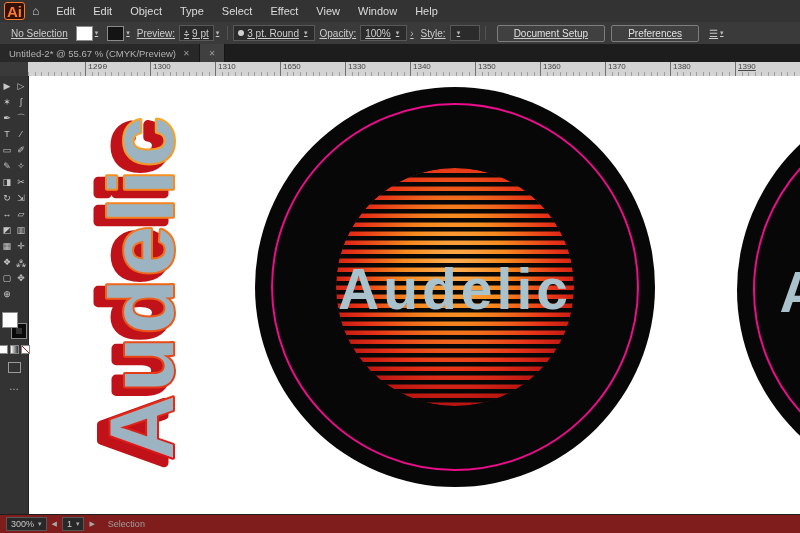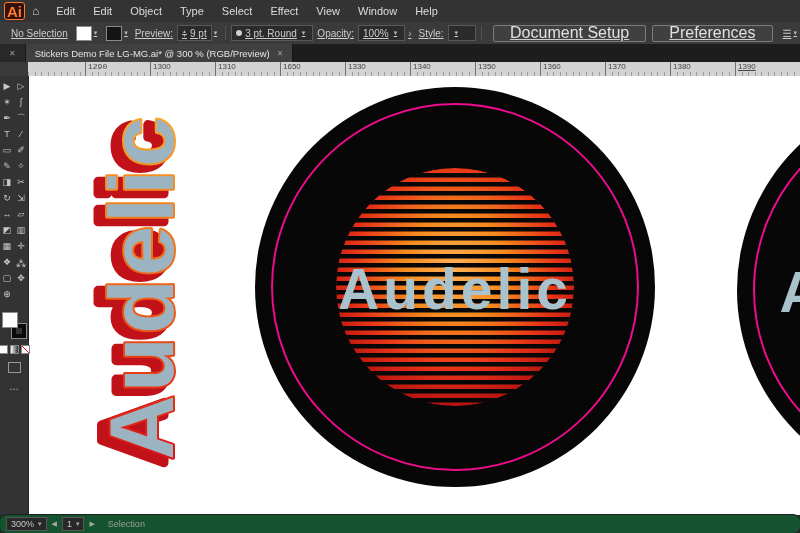--- a/index.html
+++ b/index.html
@@ -24,21 +24,21 @@
   .swatch.fill{background:#ffffff;margin-left:4px;}
   .swatch.stroke{background:#141414;margin-left:6px;}
   .caret{font-size:7px;color:#b5b5b5;margin:0 3px 0 2px;}
   .divider{width:1px;height:14px;background:#525252;margin:0 5px;}
   .field{display:flex;align-items:center;background:#2b2b2b;border:1px solid #585858;
          height:14px;padding:0 4px;gap:3px;white-space:nowrap;}
   .stepper-arrows{display:flex;flex-direction:column;font-size:5px;line-height:4px;color:#aaa;}
   .brush-dot{width:6px;height:6px;border-radius:50%;background:#cfcfcf;}
   .chevron{color:#b5b5b5;font-size:10px;margin:0 3px;}
   .btn{border:1px solid #7d7d7d;border-radius:2px;height:15px;display:flex;align-items:center;
-       padding:0 16px;background:#404040;color:#e0e0e0;font-size:16px;margin-left:6px;white-space:nowrap;}
+       padding:0 16px;background:#404040;color:#e0e0e0;font-size:10px;margin-left:6px;white-space:nowrap;}
   .align-icon{color:#c5c5c5;font-size:10px;margin-left:10px;}
 
   
   .tabbar{position:absolute;top:44px;left:0;right:0;height:18px;background:#1d1d1d;display:flex;}
   .tab{display:flex;align-items:center;gap:7px;padding:0 9px;font-size:9.5px;color:#b2b2b2;
        background:#282828;border-right:1px solid #161616;white-space:nowrap;}
   .tab.active{background:#404040;color:#e4e4e4;}
   .tab-close{font-size:8px;color:#9a9a9a;}
 
   
@@ -67,23 +67,23 @@
   .mini.color{background:#ffffff;}
   .mini.gradient{background:linear-gradient(90deg,#fff,#333);}
   .mini.none{background:linear-gradient(to top right,#fff 44%,#e0101a 46%,#e0101a 54%,#fff 56%);}
   .drawmode{width:11px;height:9px;border:1px solid #9a9a9a;margin-top:8px;}
   .tb-ellipsis{color:#bdbdbd;font-size:10px;margin-top:8px;}
 
   
   .canvas{position:absolute;top:76px;left:28px;width:772px;height:439px;background:#ffffff;overflow:hidden;}
 
   
-  .statusbar{position:absolute;bottom:0;left:0;right:0;height:18px;background:#14532d;
+  .statusbar{position:absolute;bottom:0;left:0;right:0;height:18px;background:#7f1d1d;
              border-top:1px solid #1e1e1e;display:flex;align-items:center;gap:5px;
-             padding-left:6px;font-size:9px;color:#c9c9c9;border-radius:7px;}
+             padding-left:6px;font-size:9px;color:#c9c9c9;}
   .sb-field{display:flex;align-items:center;gap:4px;background:#282828;border:1px solid #575757;
             height:12px;padding:0 4px;}
   .sb-arrow{font-size:7px;color:#a8a8a8;}
 </style>
 </head>
 <body>
 
 <div class="menubar">
   <div class="app-icon">Ai</div>
   <div class="home-icon">⌂</div>
@@ -131,24 +131,24 @@
   </div>
   <div class="divider"></div>
   <div class="btn">Document Setup</div>
   <div class="btn">Preferences</div>
   <span class="align-icon">☰</span>
   <span class="caret">▾</span>
 </div>
 
 <div class="tabbar">
   <div class="tab">
+    <span>Untitled-2* @ 55.67 % (CMYK/Preview)</span>
     <span class="tab-close">✕</span>
   </div>
   <div class="tab active">
-    <span>Stickers Demo File LG-MG.ai* @ 300 % (RGB/Preview)</span>
     <span class="tab-close">✕</span>
   </div>
 </div>
 
 <div class="ruler-corner"></div>
 <div class="ruler">
     <div class="ruler-major" style="left: 57px;"></div>
     <span class="ruler-label" style="left: 60px; font-family: Liberation Mono, monospace;">1290</span>
     <div class="ruler-major" style="left: 122px;"></div>
     <span class="ruler-label" style="left: 125px;">1300</span>

